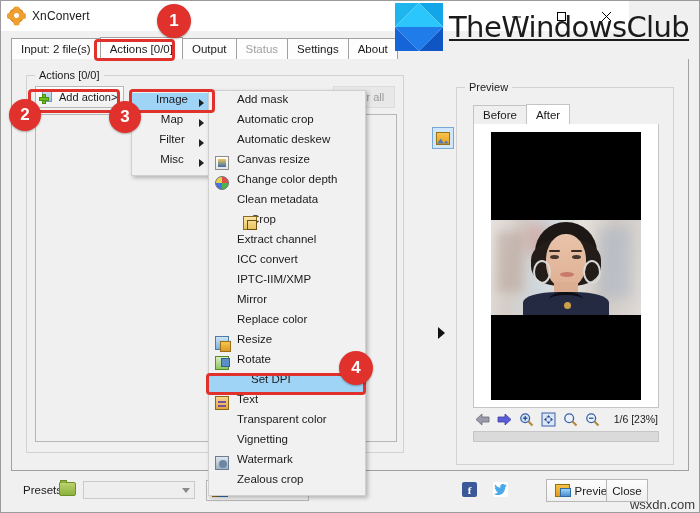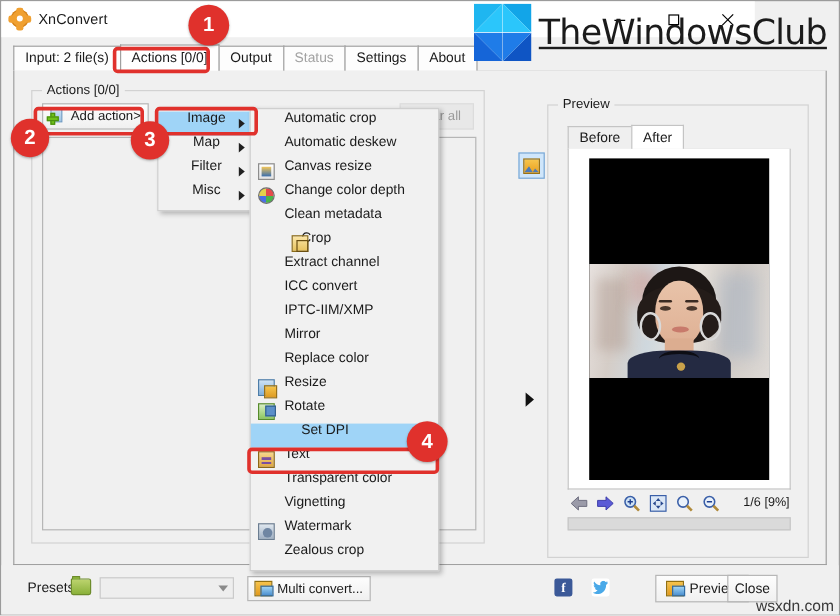--- a/index.html
+++ b/index.html
@@ -655,21 +655,21 @@
               <line x1="9.5" y1="9.5" x2="13.5" y2="13.5" stroke="#b08a3a" stroke-width="2.2"></line>
             </svg>
         </span>
         <span class="pv-ico">
           <svg width="15" height="15" viewBox="0 0 15 15">
               <circle cx="6.2" cy="6.2" r="4.4" fill="#eaf2fb" stroke="#3a5fa8" stroke-width="1.3"></circle>
               <line x1="9.5" y1="9.5" x2="13.5" y2="13.5" stroke="#b08a3a" stroke-width="2.2"></line>
               <line x1="4" y1="6.2" x2="8.4" y2="6.2" stroke="#1f3f8f" stroke-width="1.2"></line>
             </svg>
         </span>
-        <span class="zoom-label">1/6 [9%]</span>
+        <span class="zoom-label">1/6 [23%]</span>
       </div>
 
       <div class="preview-scroll"></div>
     </div>
   </div>
 
   <div class="menu" id="menu-level1">
     <div class="mitem highlight">
       <span class="mlabel">Image</span>
       <span class="marrow"></span>
@@ -682,20 +682,23 @@
       <span class="mlabel">Filter</span>
       <span class="marrow"></span>
     </div>
     <div class="mitem">
       <span class="mlabel">Misc</span>
       <span class="marrow"></span>
     </div>
   </div>
 
   <div class="menu" id="menu-level2">
+    <div class="mitem">
+      <span>Add mask</span>
+      </div>
     <div class="mitem">
       <span>Automatic crop</span>
       </div>
     <div class="mitem">
       <span>Automatic deskew</span>
       </div>
     <div class="mitem">
       <span class="mic mic-canvas"></span>
       <span>Canvas resize</span>
       </div>

